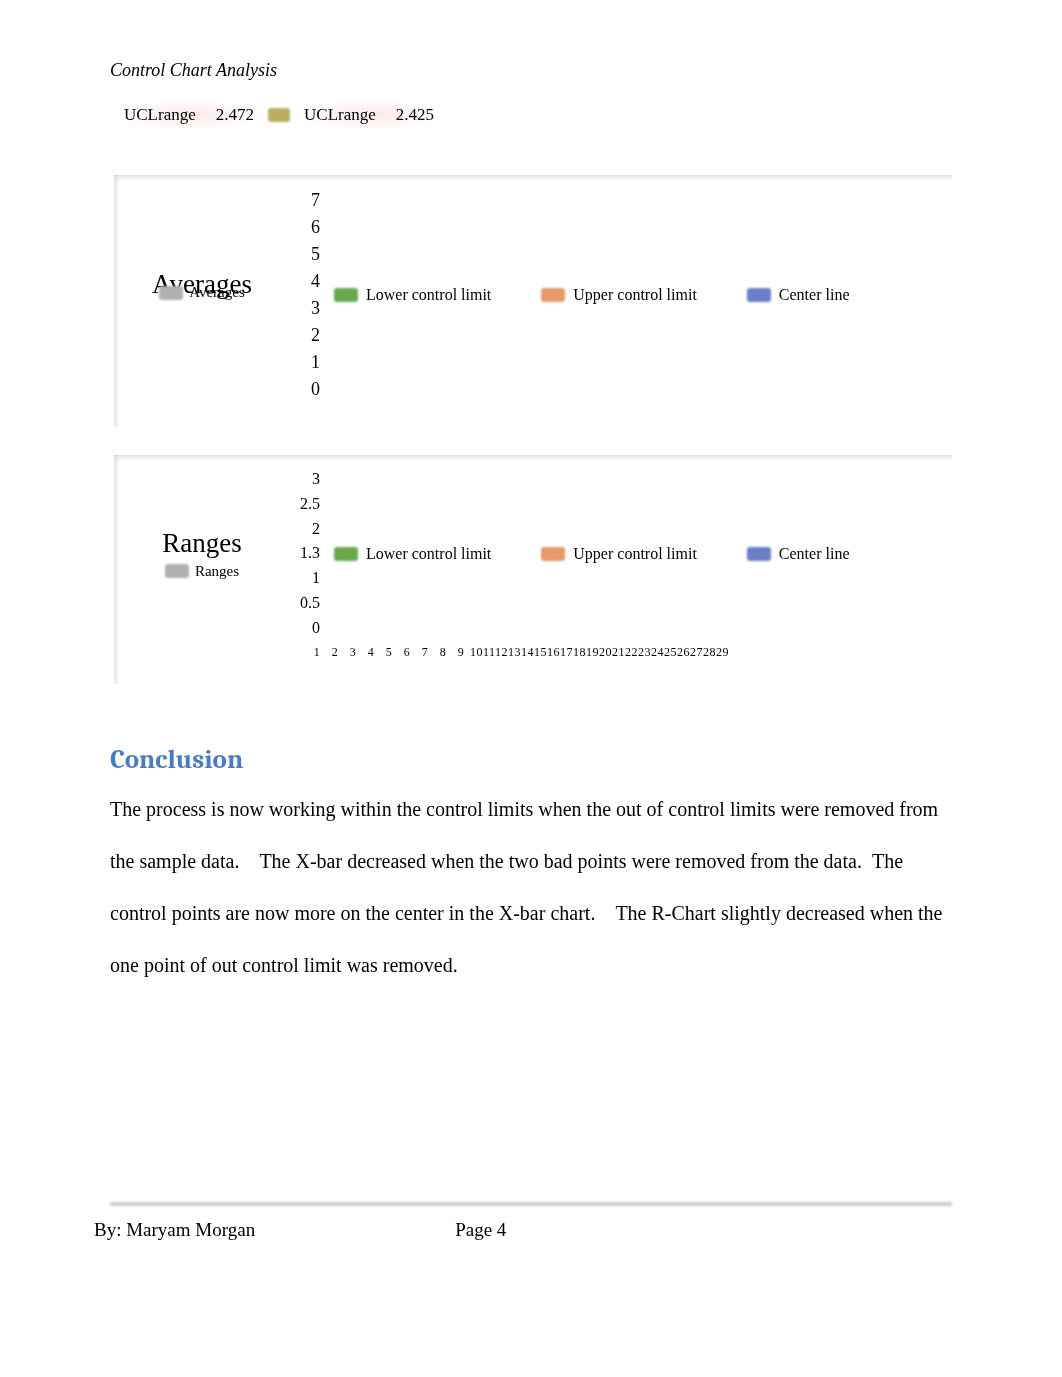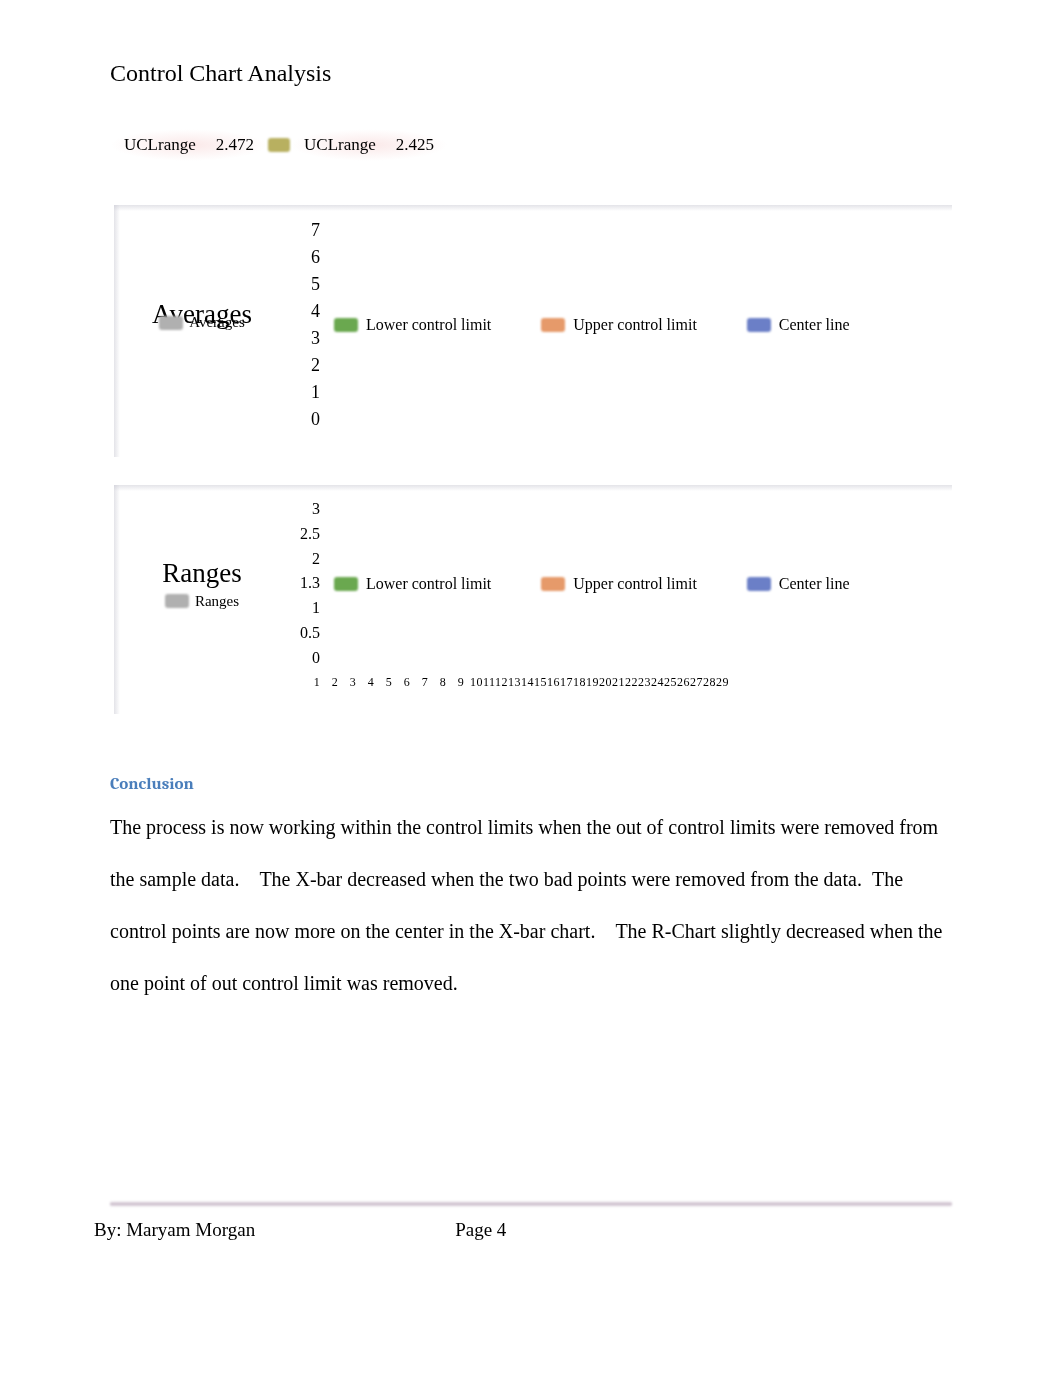--- a/index.html
+++ b/index.html
@@ -6,22 +6,23 @@
   body {
     width: 1062px;
     height: 1377px;
     background: #fff;
     font-family: "Times New Roman", Times, serif;
     color: #000;
     position: relative;
     padding: 60px 110px 0 110px;
   }
   .doc-title {
-    font-size: 24px;
-    margin-bottom: 42px;
+    font-size: 18px;
+    margin-bottom: 18px;
+    font-style: italic;
   }
   .ucl-row {
     display: flex;
     align-items: center;
     gap: 0;
     margin-bottom: 40px;
   }
   .ucl-cell {
     display: flex;
     align-items: center;
@@ -123,21 +124,21 @@
   .xaxis-label {
     text-align:center;
     font-size:24px;
     margin-top:6px;
     margin-left:140px;
   }
   .conclusion-heading {
     font-family: Cambria, Georgia, serif;
     color: #4a7ebb;
     font-weight: bold;
-    font-size: 17px;
+    font-size: 27px;
     margin-top: 60px;
     margin-bottom: 8px;
   }
   .conclusion-body {
     font-size: 20px;
     line-height: 2.6;
   }
   .footer-rule {
     position:absolute;
     left:110px; right:110px;

